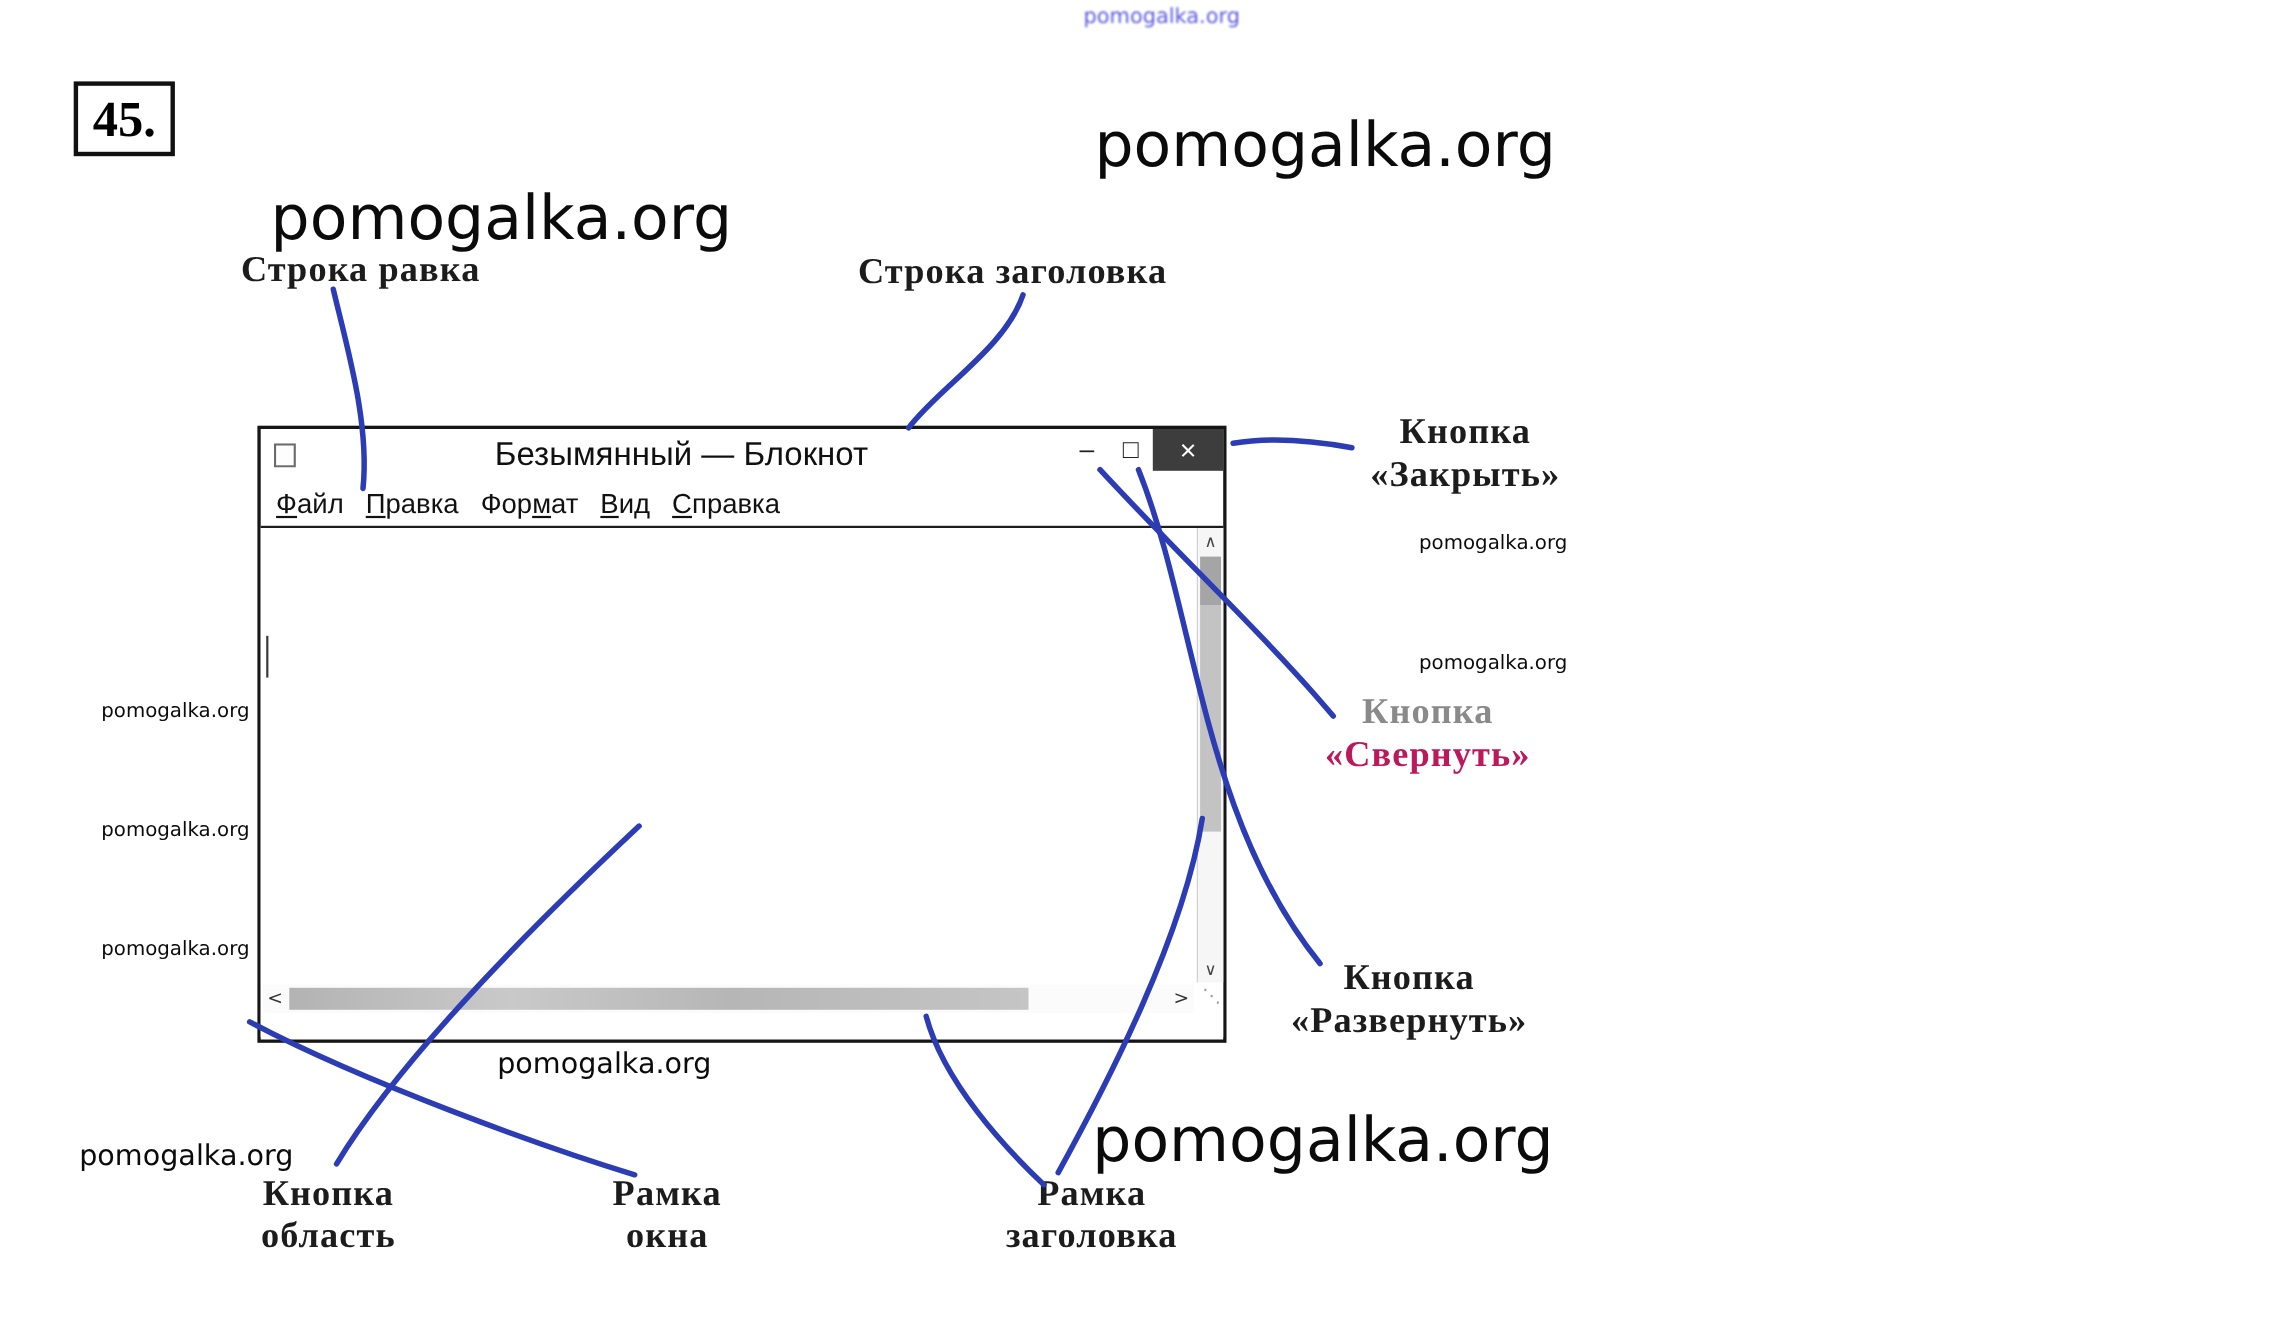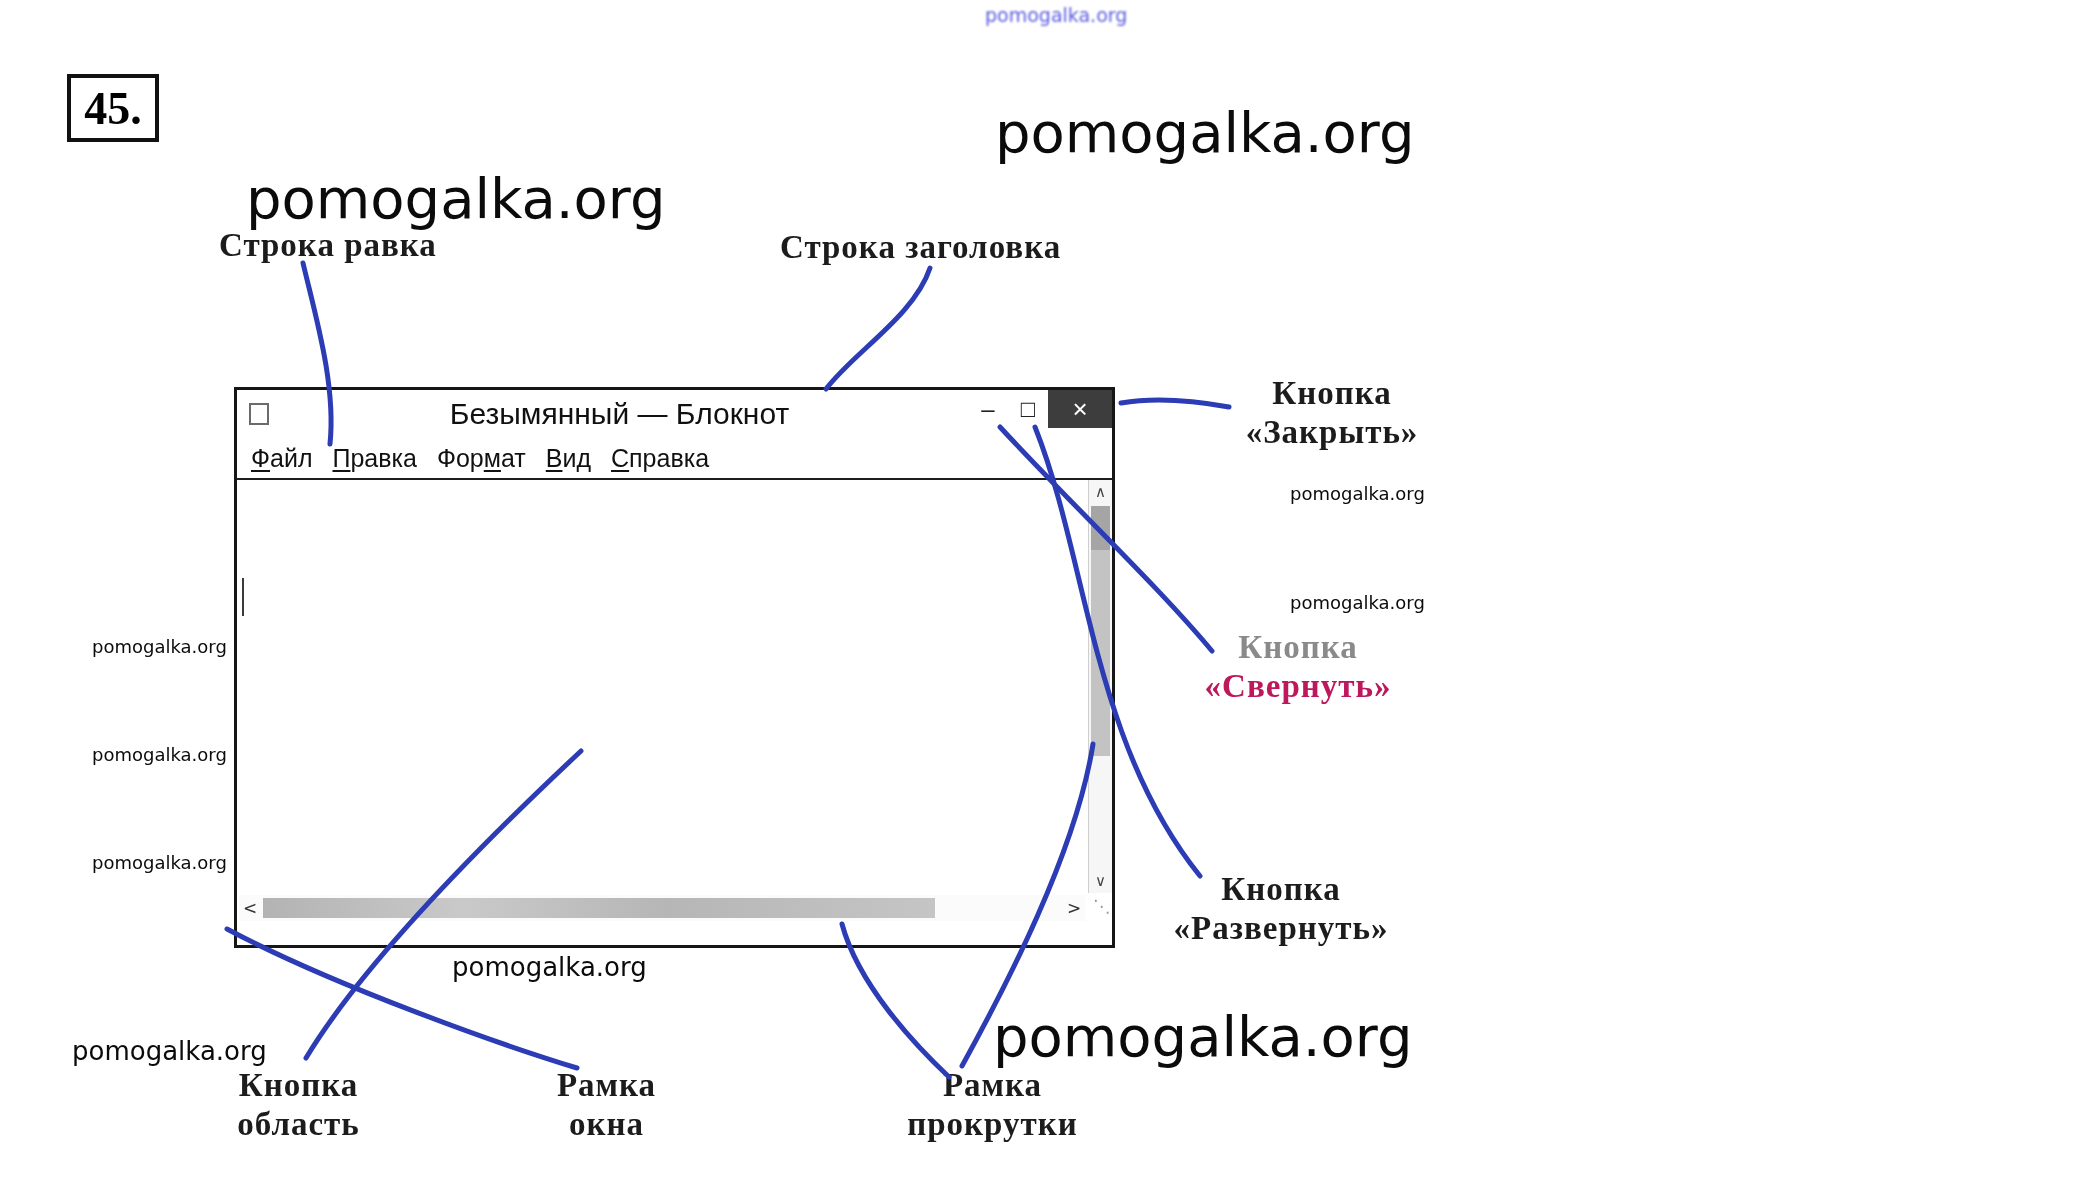--- a/index.html
+++ b/index.html
@@ -116,21 +116,21 @@
     <div>область</div>
   </div>
 
   <div class="callout center" style="left:544px; top:1066px; width:125px;">
     <div>Рамка</div>
     <div>окна</div>
   </div>
 
   <div class="callout center" style="left:890px; top:1066px; width:205px;">
     <div>Рамка</div>
-    <div>прокрутки</div>
+    <div>заголовка</div>
   </div>
 
   <div class="win">
     <div class="titlebar">
       <div class="win-icon"></div>
       <div class="title">Безымянный — Блокнот</div>
       <div class="controls">
         <div class="ctl">
           <span>–</span>
         </div>

